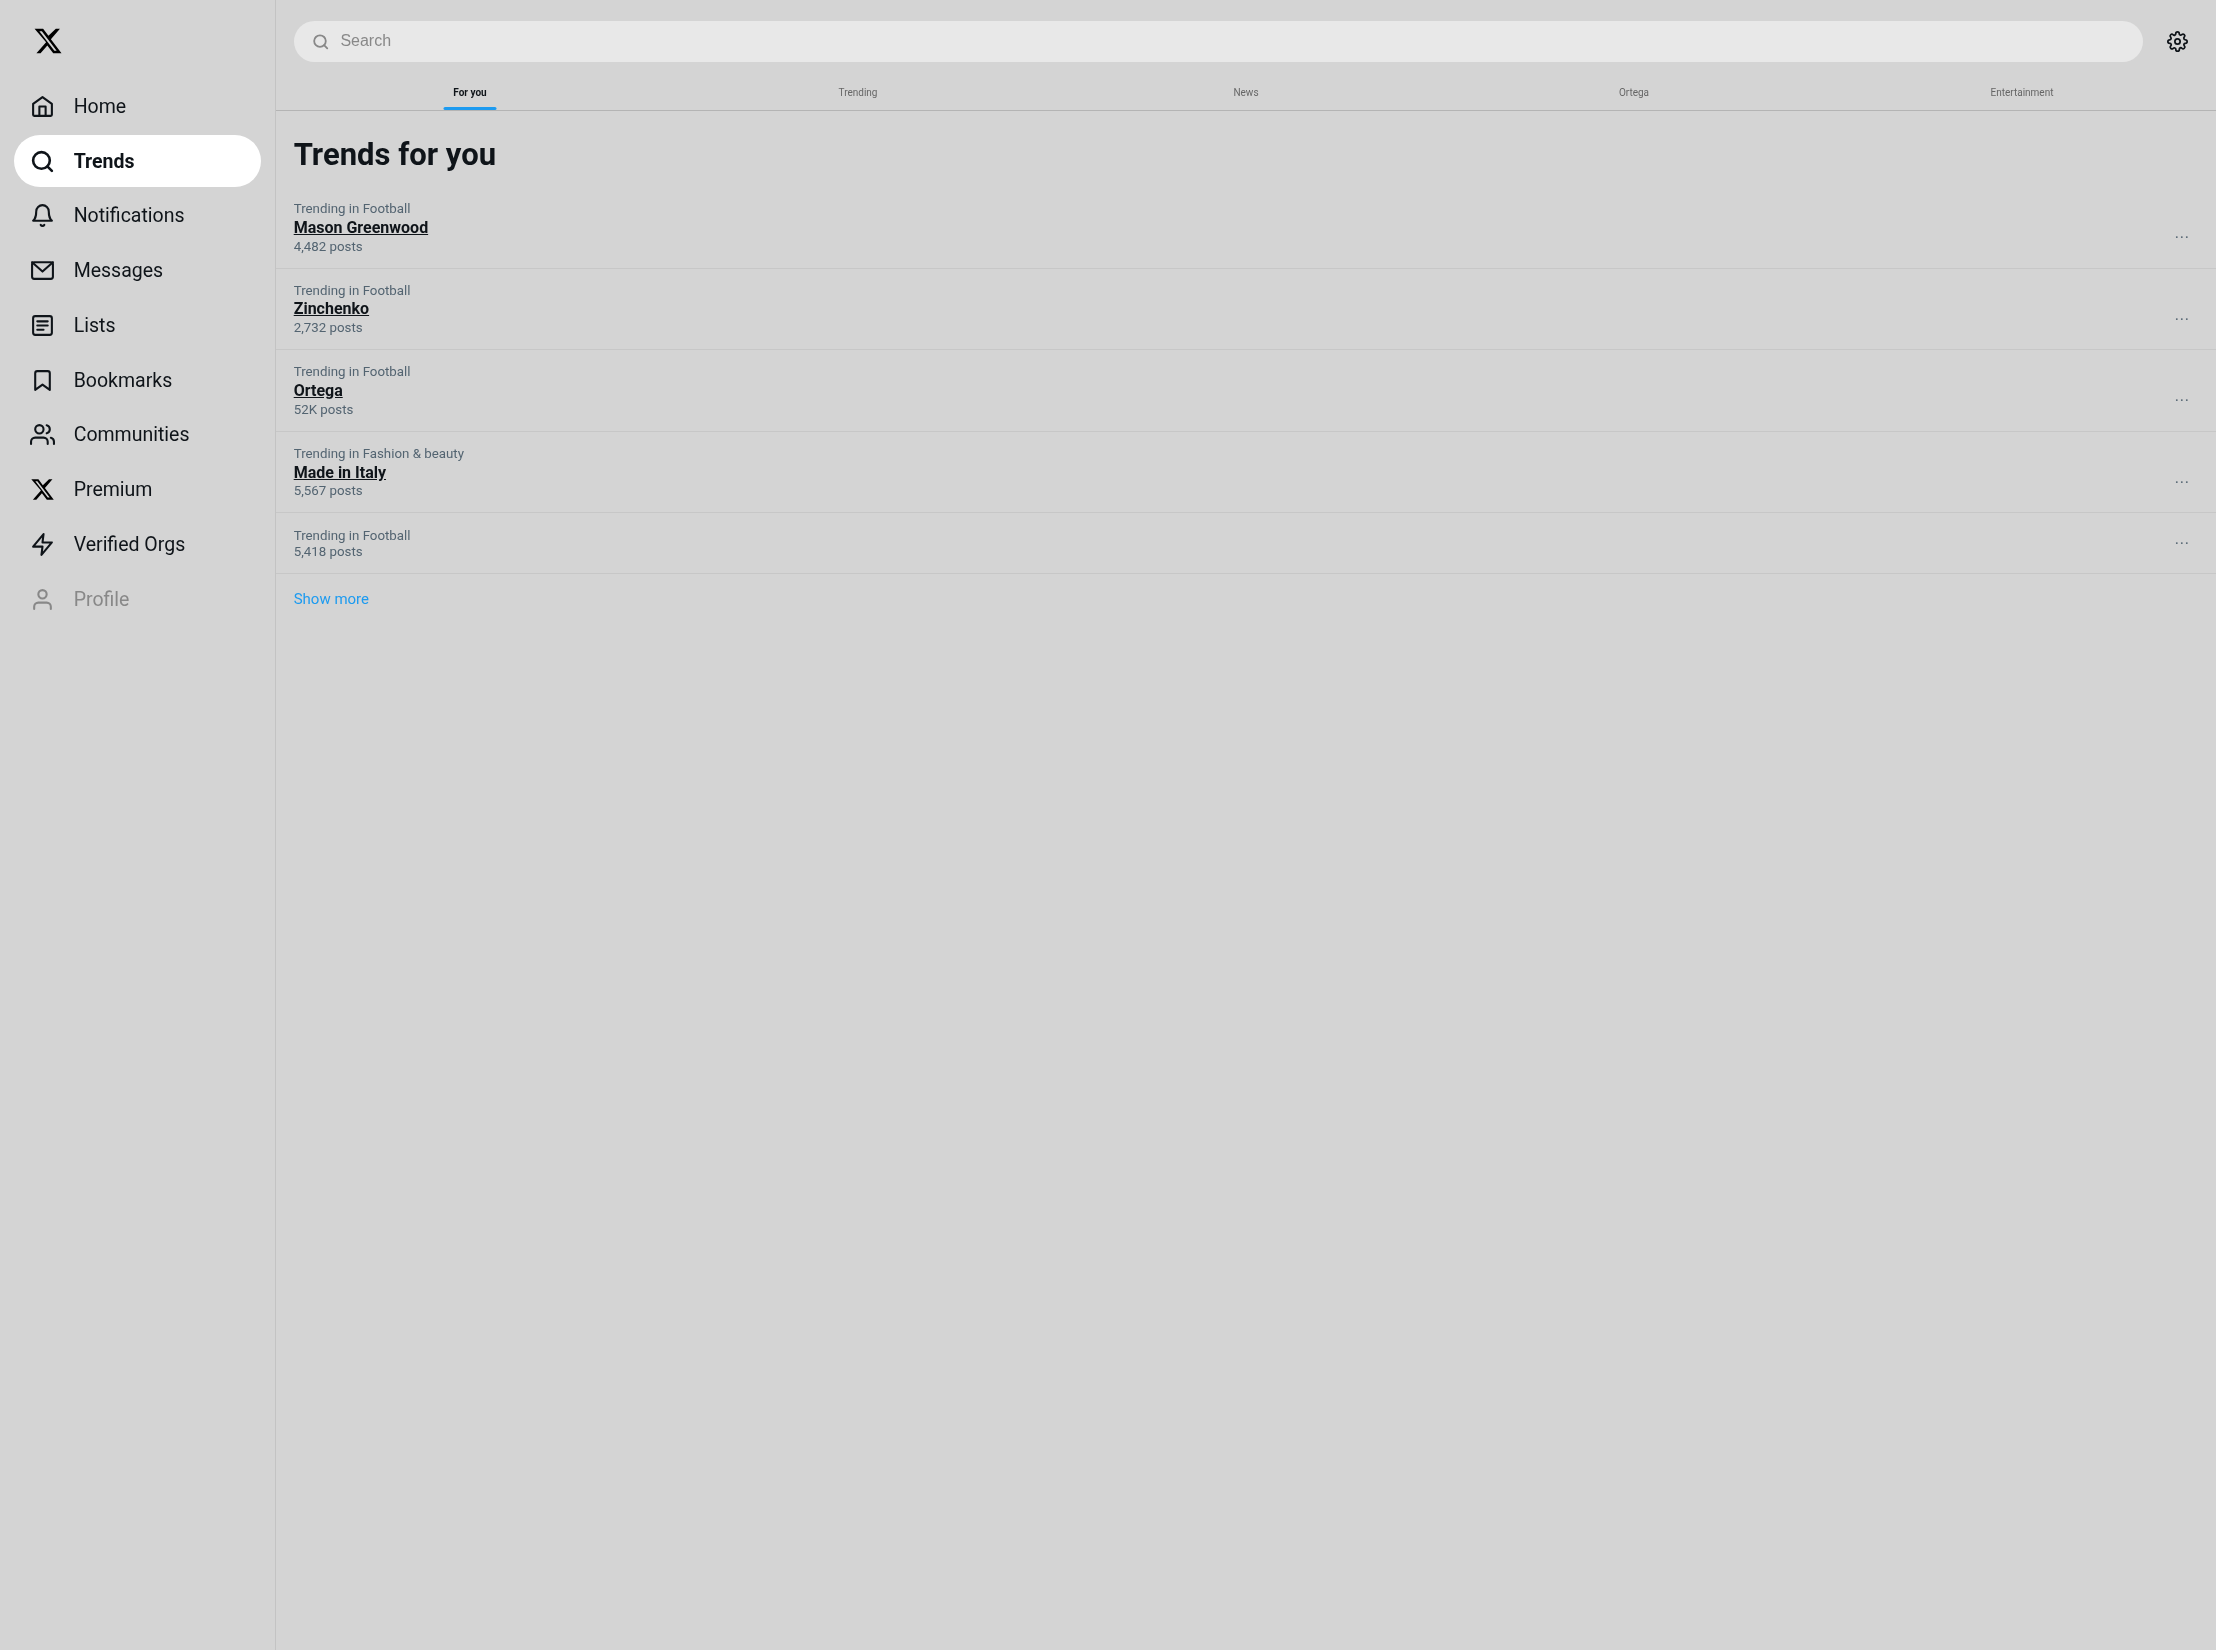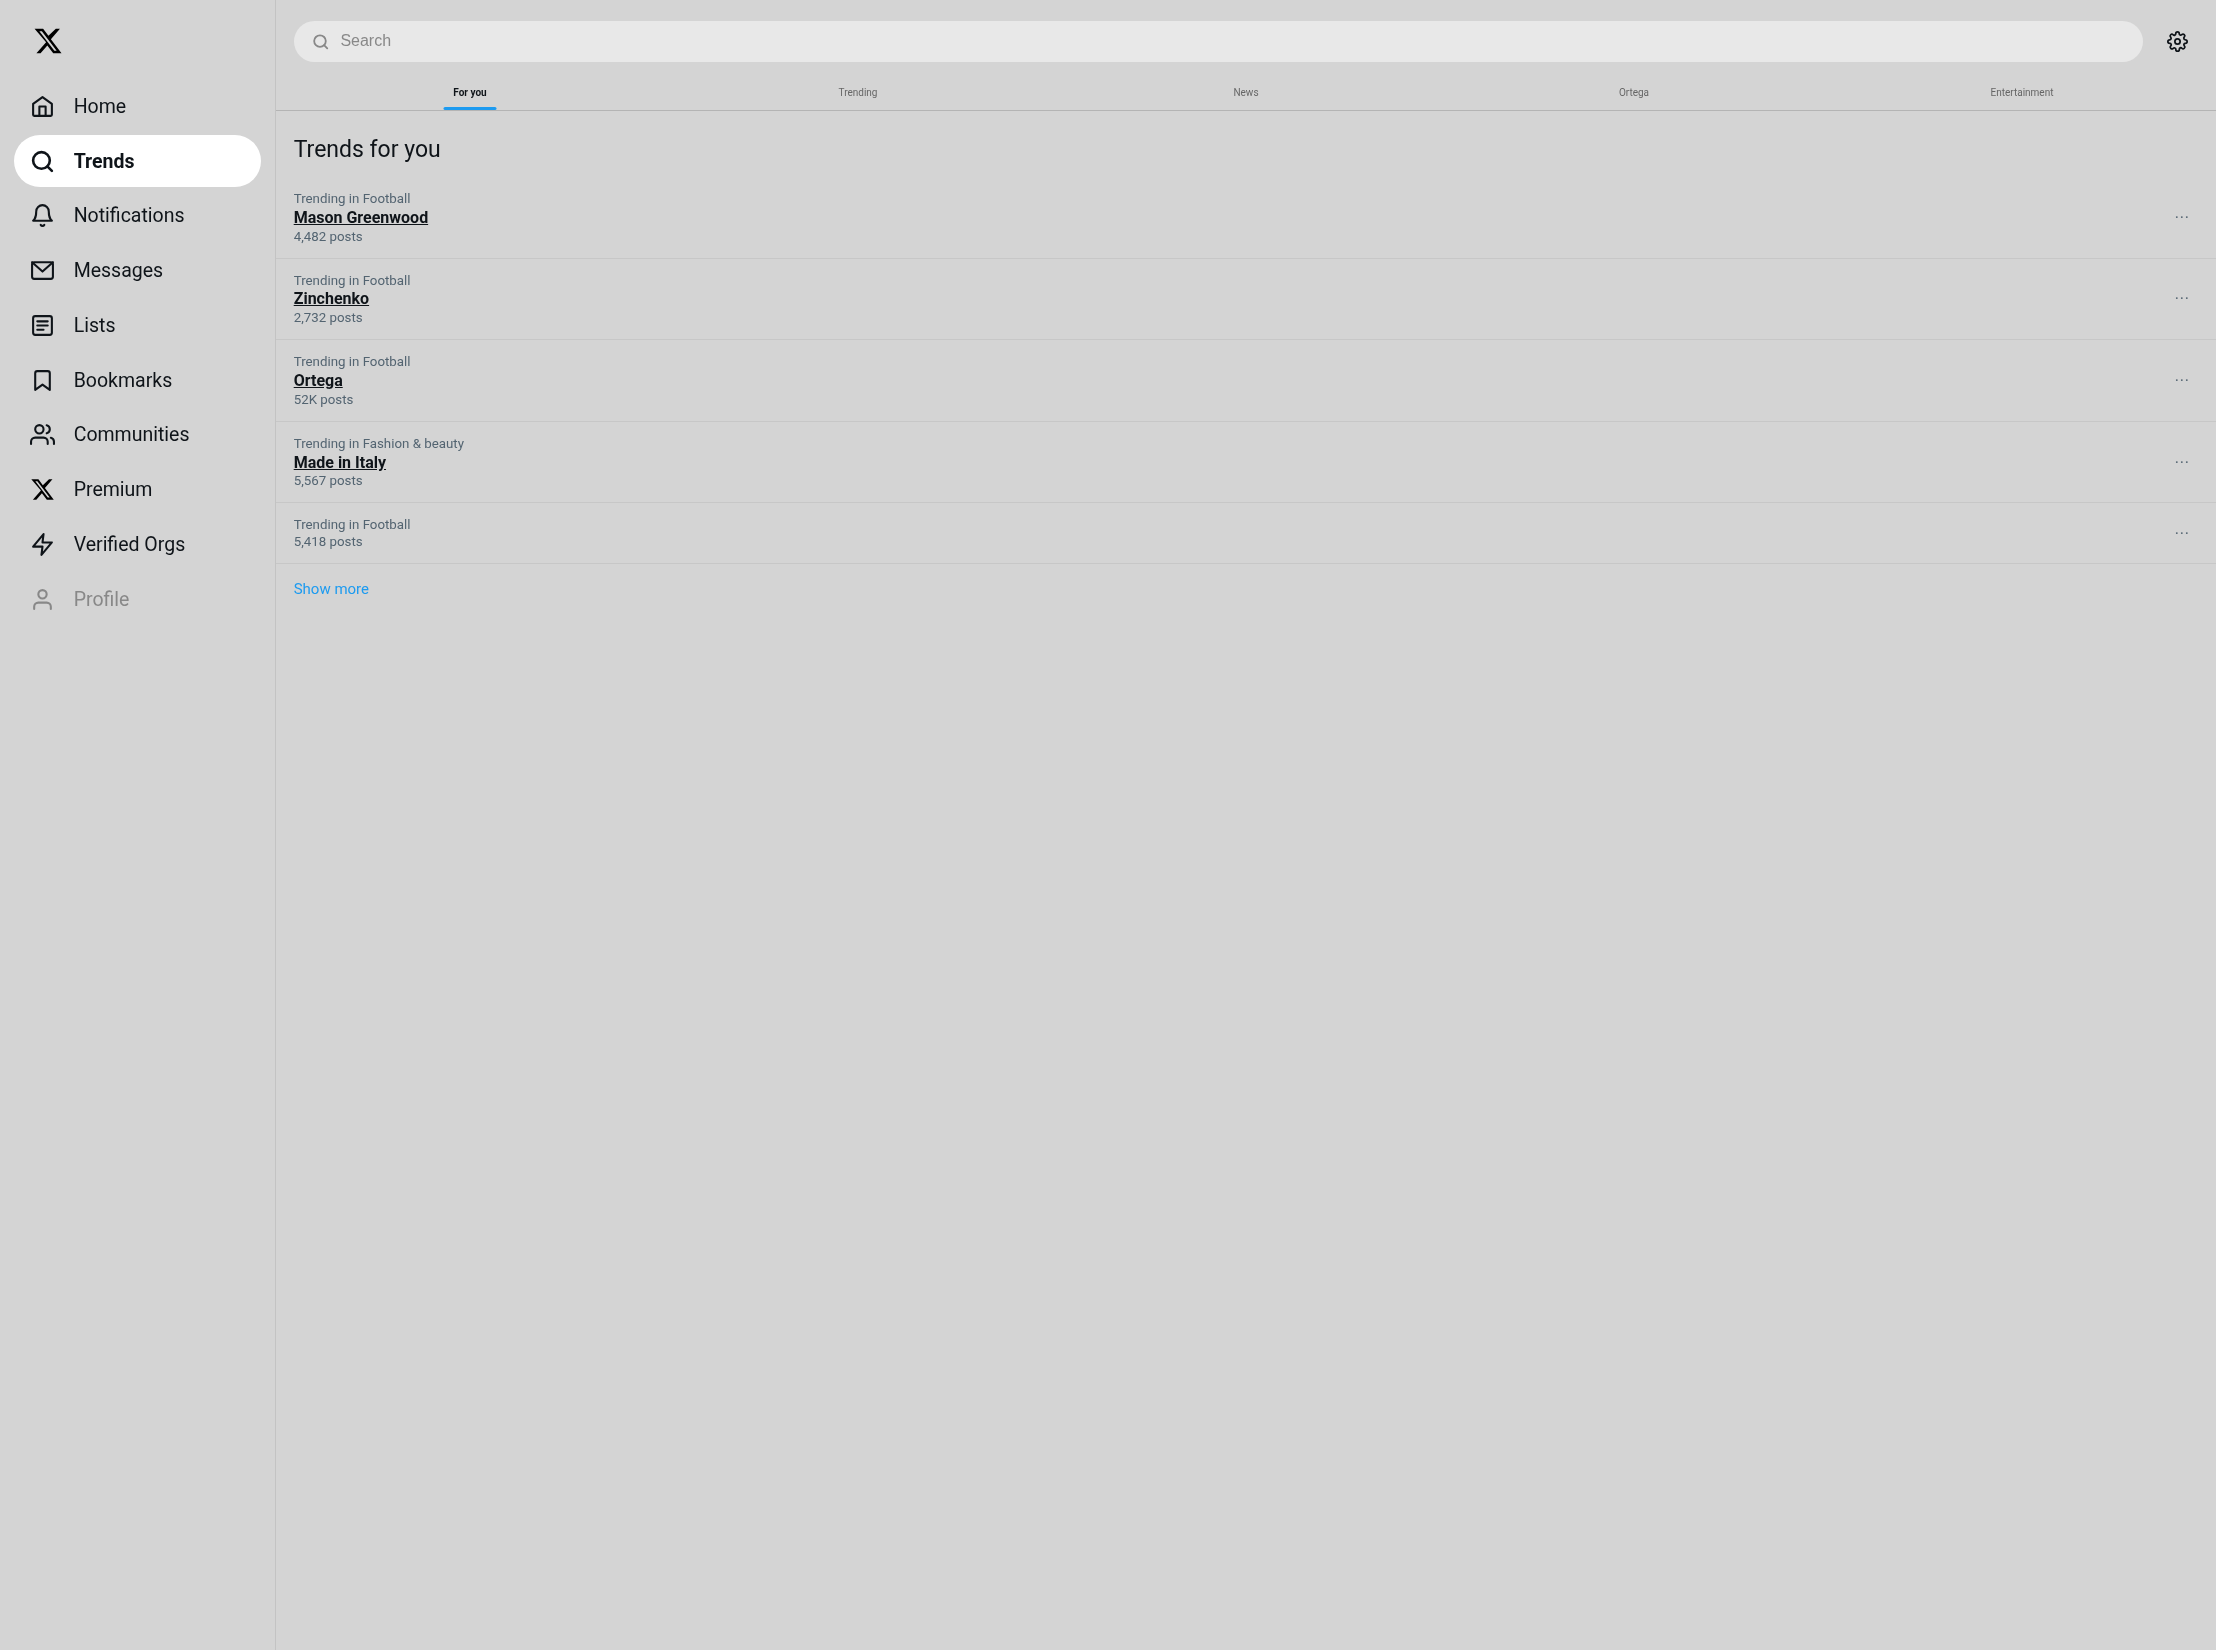--- a/index.html
+++ b/index.html
@@ -178,29 +178,29 @@
     .tab-item.active .tab-underline {
       display: block;
     }
 
     
     .trends-container {
       padding: 14px 0;
     }
 
     .trends-title {
-      font-size: 23px;
-      font-weight: 400;
+      font-size: 31px;
+      font-weight: 700;
       padding: 10.6px 17.7px 14px;
       color: #0f1419;
     }
 
     .trend-item {
       display: flex;
-      align-items: center;
+      align-items: flex-end;
       justify-content: space-between;
       padding: 14px 17.7px;
       cursor: pointer;
       transition: background-color 0.15s;
       border-bottom: 0.9px solid rgba(0,0,0,0.06);
     }
 
     .trend-info {
       flex: 1;
     }

